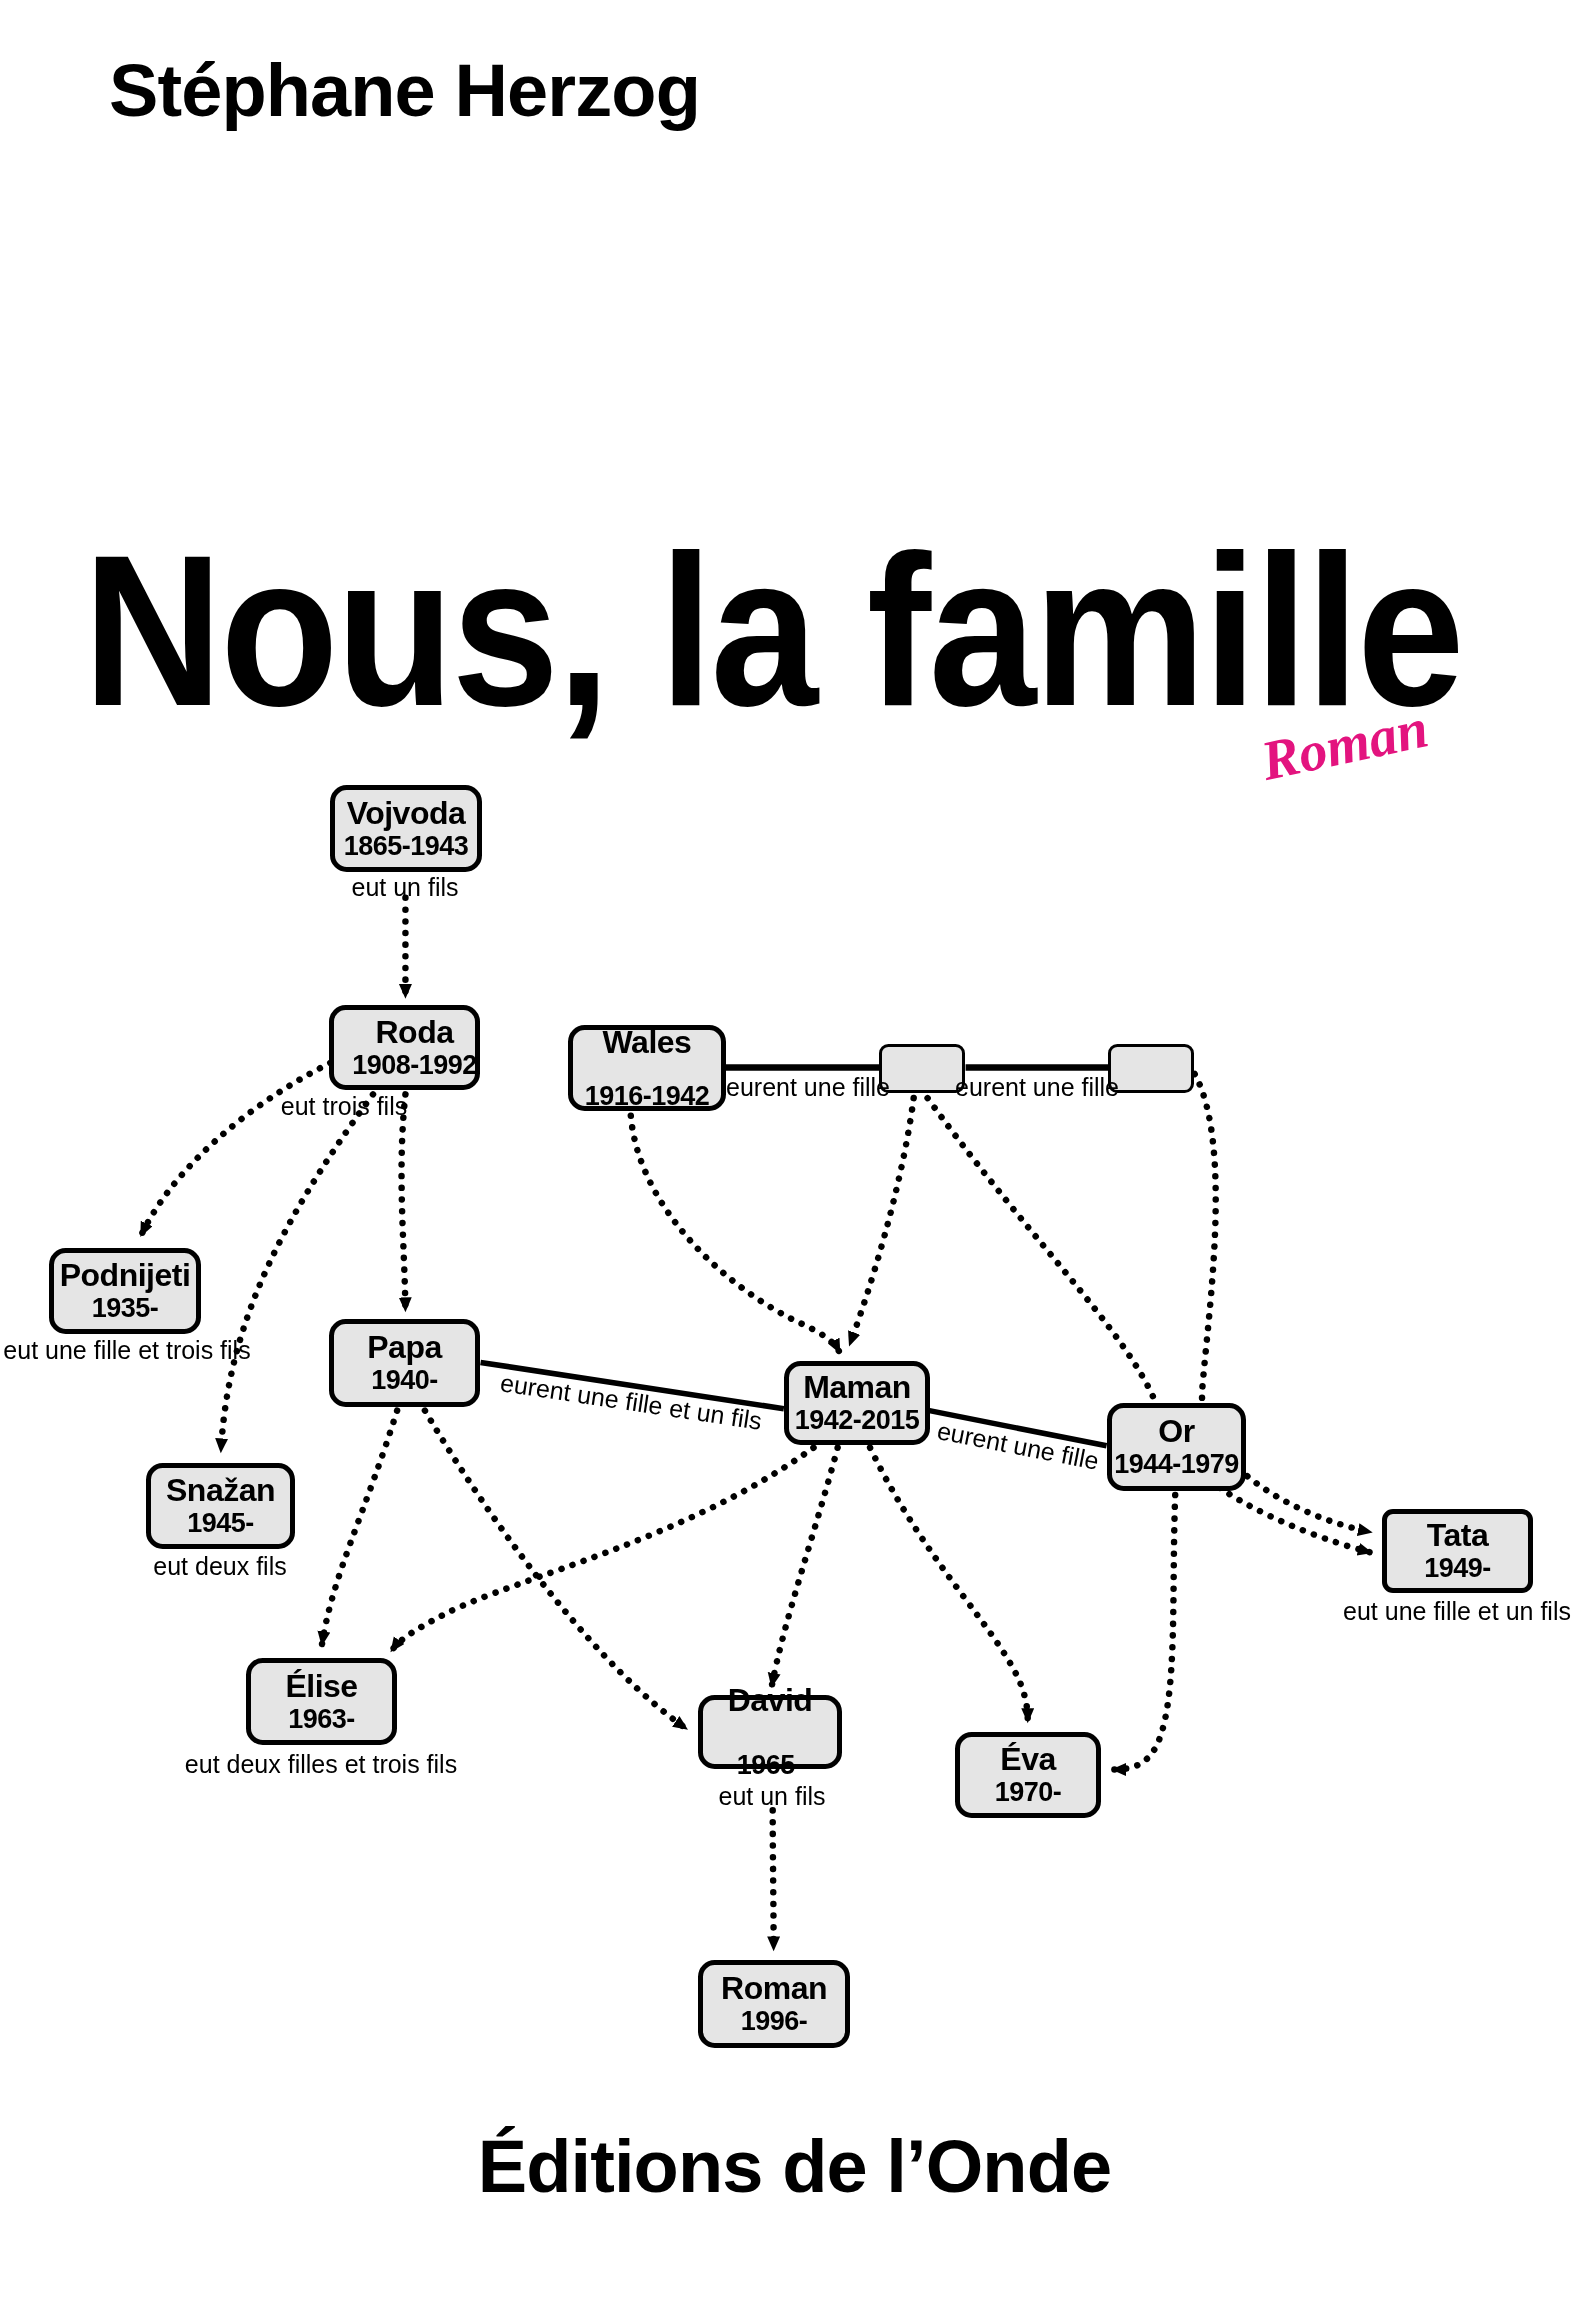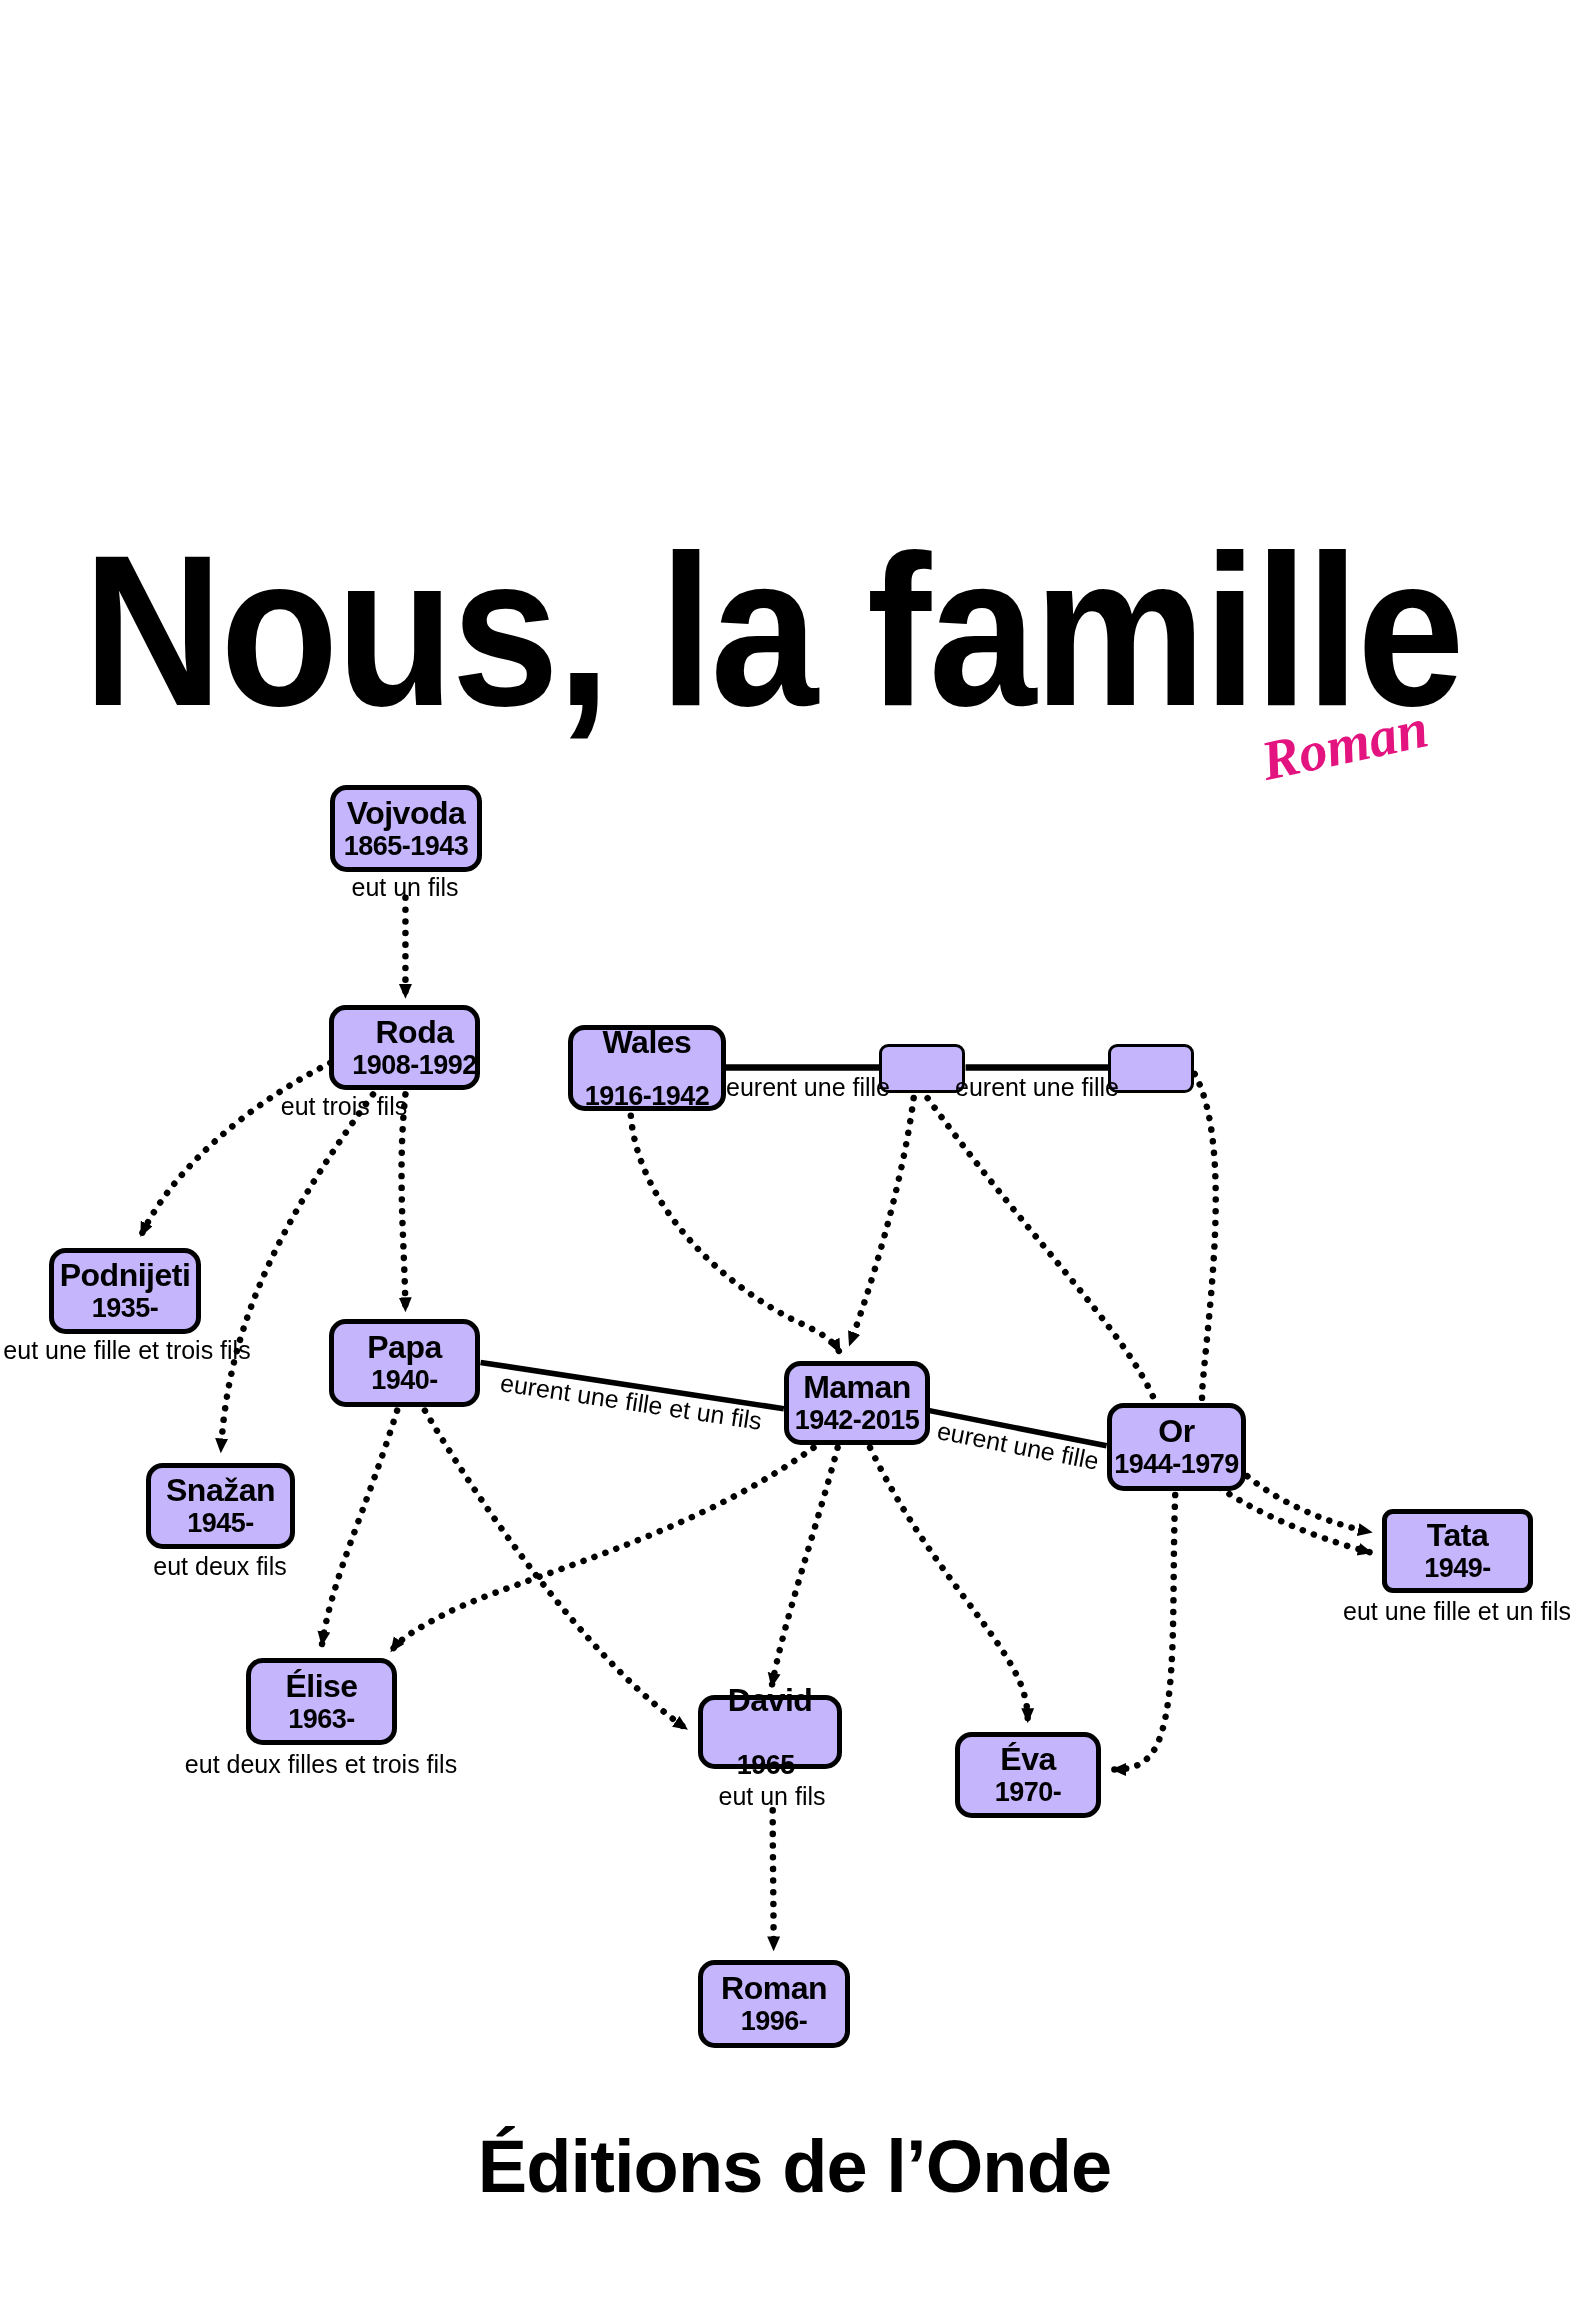--- a/index.html
+++ b/index.html
@@ -29,36 +29,37 @@
     transform:rotate(-12deg);transform-origin:left bottom;
   }
   .publisher{
     position:absolute;left:0;right:0;top:2124px;text-align:center;
     font-size:74px;font-weight:bold;letter-spacing:-0.9px;white-space:nowrap;
   }
   #tree{position:absolute;left:0;top:0;width:1589px;height:2300px;}
   #tree svg{position:absolute;left:0;top:0;}
   .node{
     position:absolute;box-sizing:border-box;
-    border:5.6px solid #000;border-radius:16.7px;background:#c4b5fd;
+    border:5.6px solid #000;border-radius:16.7px;background:#e5e5e5;
     display:flex;flex-direction:column;align-items:center;justify-content:center;
     text-align:center;
   }
   .node.empty{border-width:3.7px;border-radius:9.3px;}
   .node .pname{font-size:32px;font-weight:bold;line-height:1.12;letter-spacing:-0.5px;white-space:nowrap;}
   .node .pdates{font-size:27px;font-weight:bold;line-height:1.1;letter-spacing:-0.5px;white-space:nowrap;text-align:center;}
   .lbl{
     position:absolute;font-size:25px;line-height:1;white-space:nowrap;
     transform:translate(-50%,-50%);
   }
 </style>
 </head>
 <body>
 
 <div id="cover" style="background: rgb(255, 255, 255);">
+  <div class="author">Stéphane Herzog</div>
   <div class="title">Nous, la famille</div>
   <div class="genre" style="color: rgb(227, 20, 127);">Roman</div>
   <div id="tree">
       <svg width="1589" height="2300" viewBox="0 0 1713 2480">
         <defs>
           <marker id="arrow" markerUnits="userSpaceOnUse" markerWidth="18" markerHeight="16" refX="14" refY="7" orient="auto">
             <path d="M0,0 L16,7 L0,14 Z" fill="#000000"></path>
           </marker>
         </defs>
         <line x1="782" y1="1151" x2="948" y2="1151" stroke="#000000" stroke-width="7"></line>

